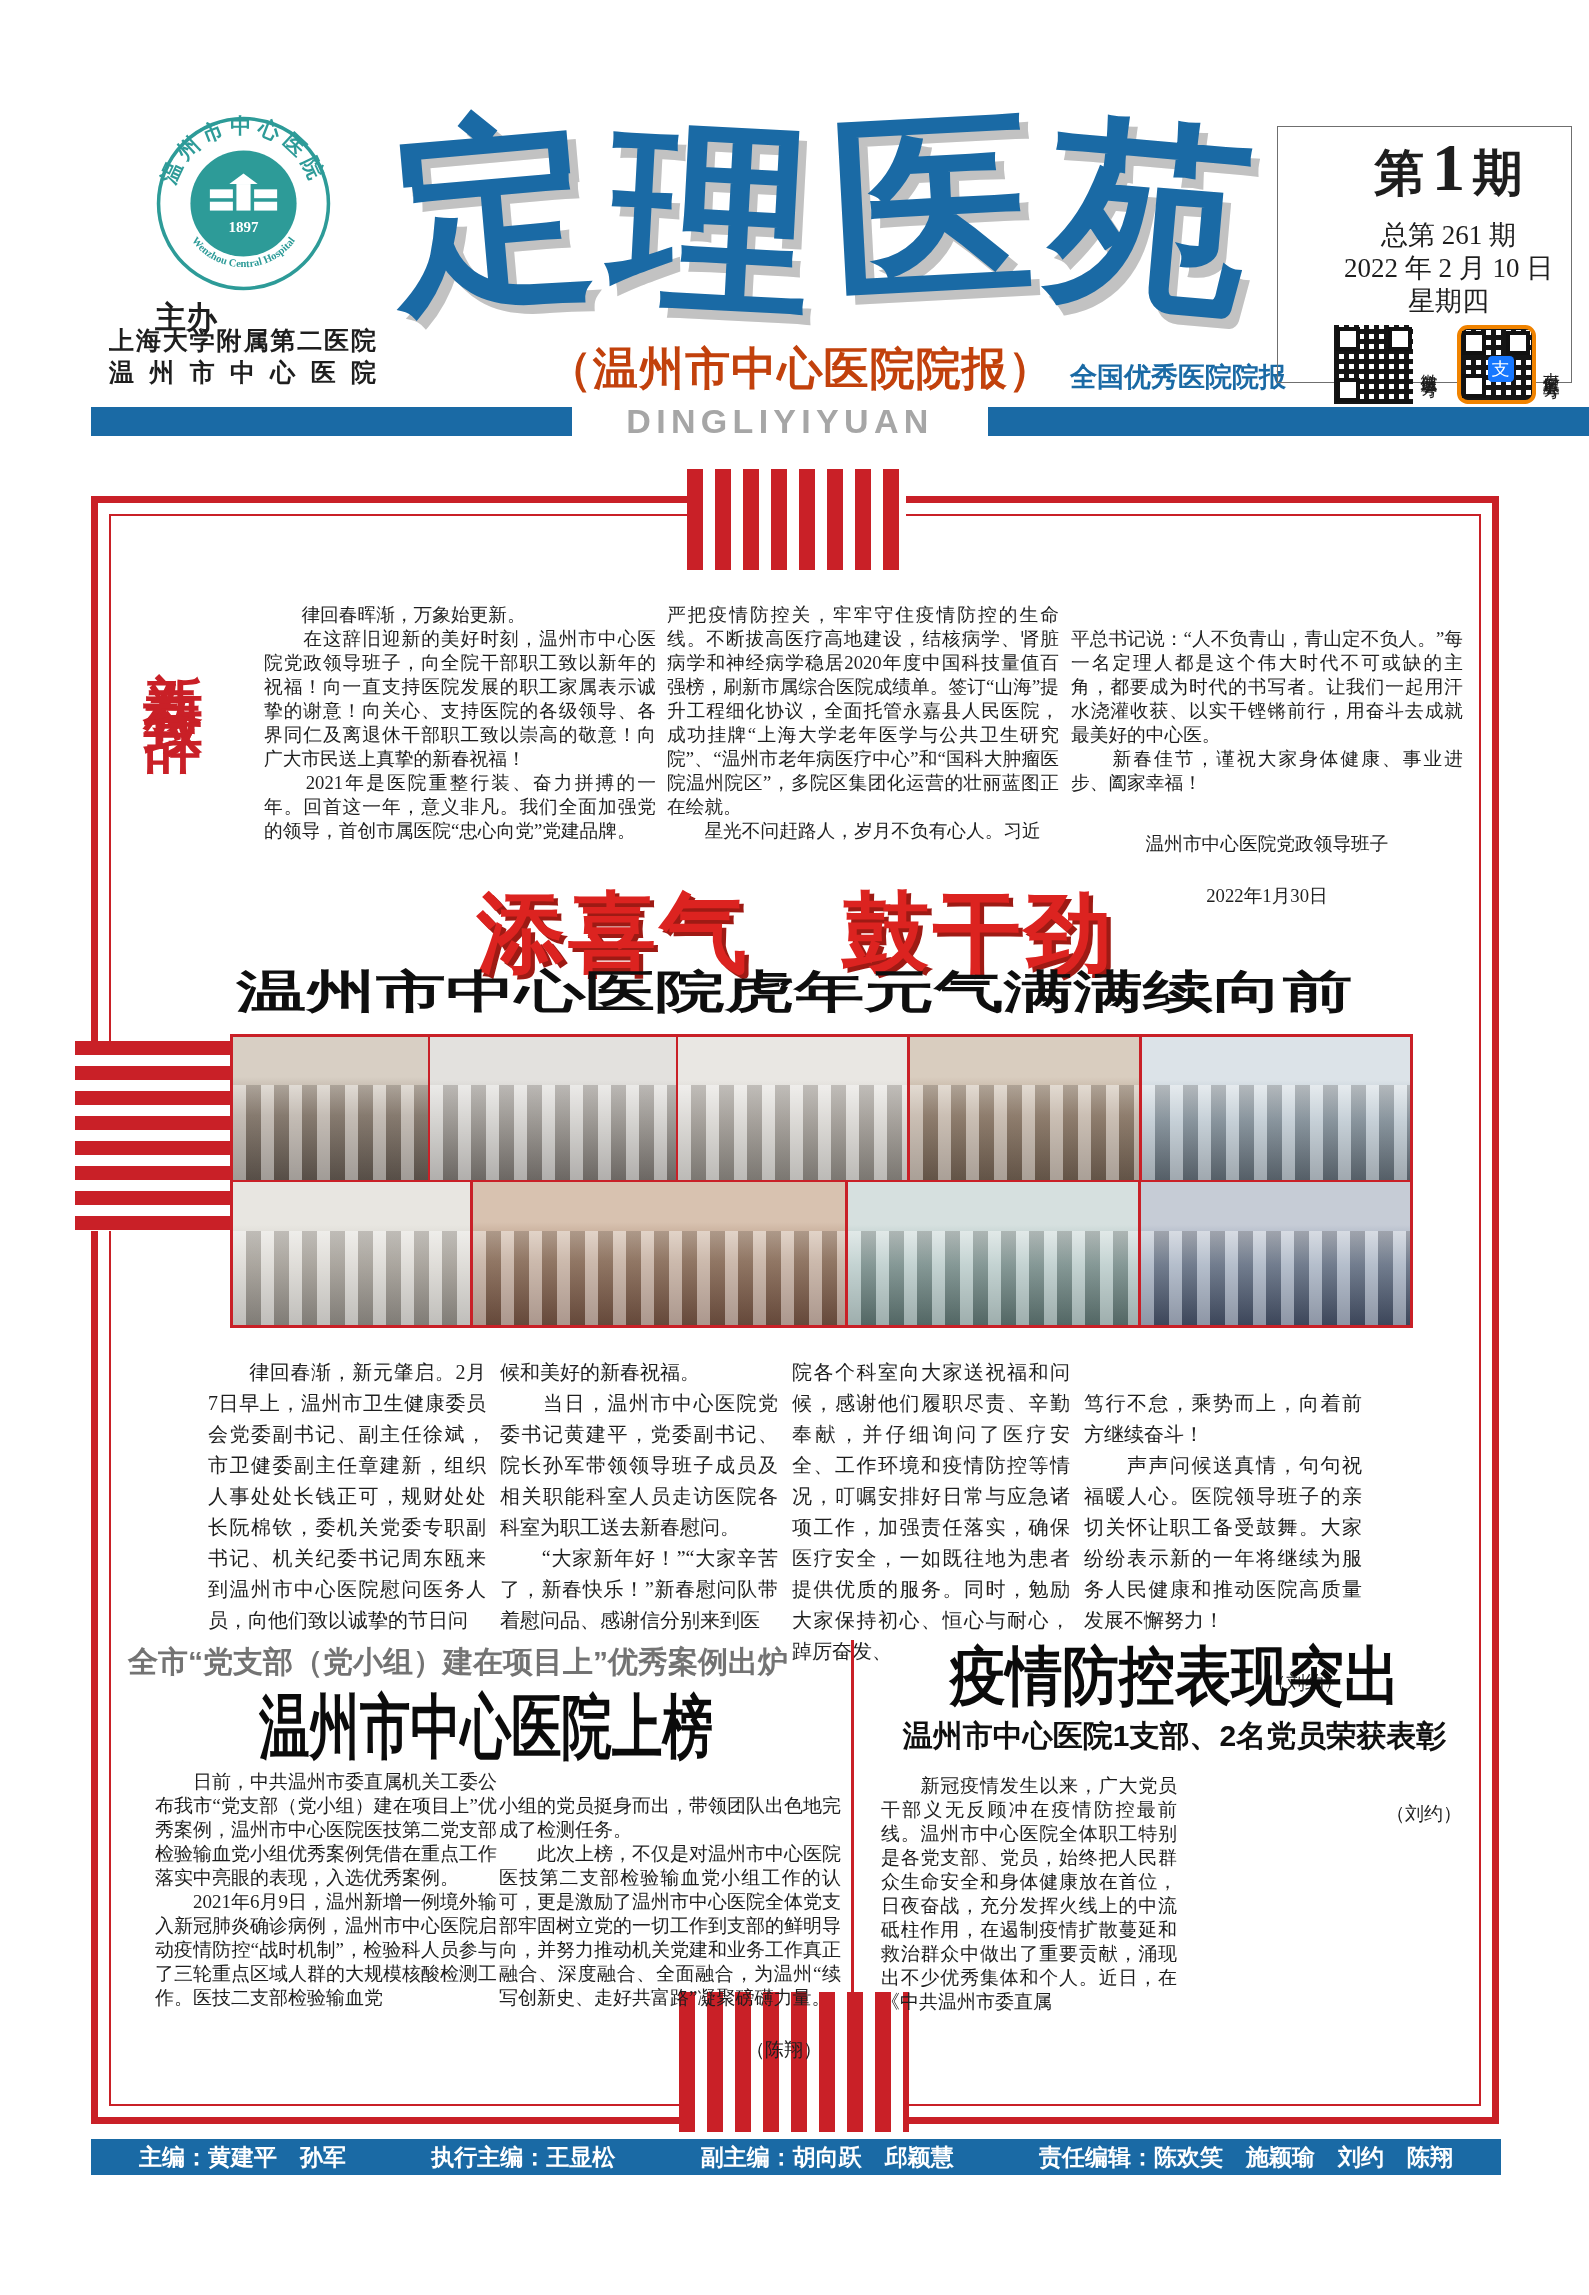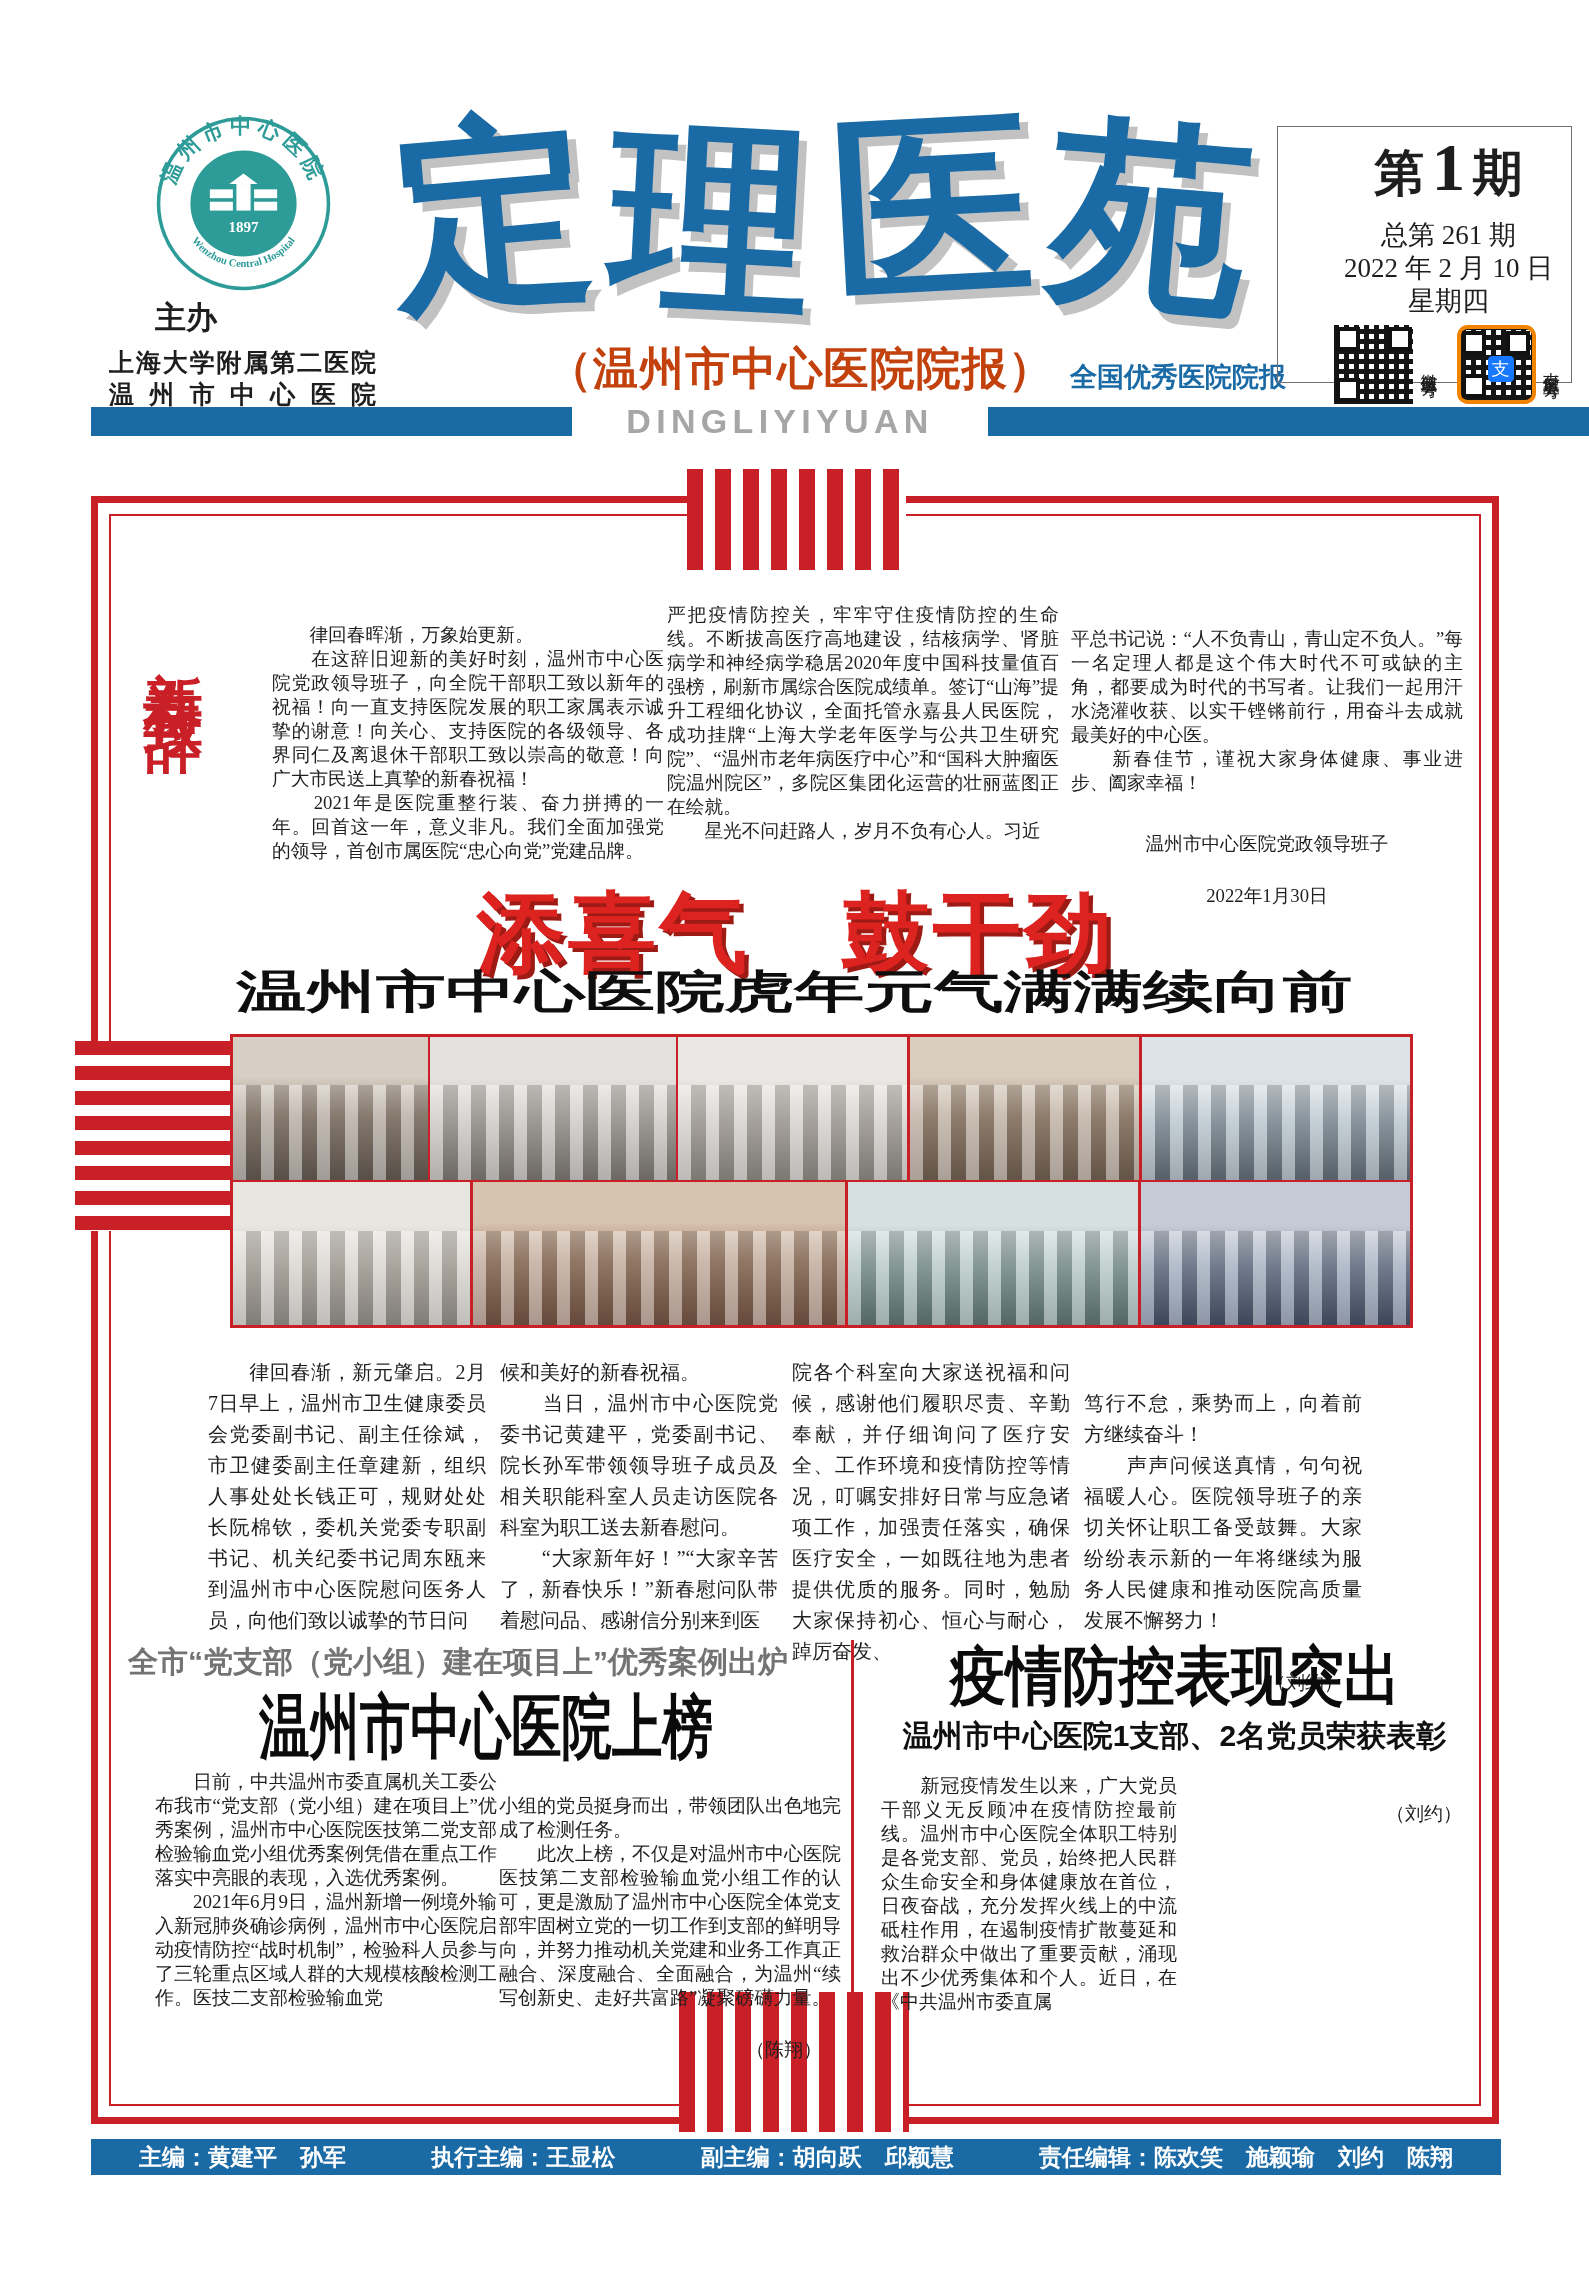--- a/index.html
+++ b/index.html
@@ -11,21 +11,21 @@
   }
   html,body{margin:0;padding:0;}
   body{width:1589px;height:2295px;position:relative;background:#fff;overflow:hidden;
        font-family:"Liberation Serif","DejaVu Serif",serif;color:var(--ink);}
   .abs{position:absolute;}
 
   
   .logo{left:155px;top:115px;width:177px;height:177px;}
   .sponsor-label{left:155px;top:297px;width:177px;text-align:left;font-size:31px;font-weight:700;
     font-family:"Liberation Sans","DejaVu Sans",sans-serif;}
-  .sponsor-orgs{left:109px;top:346px;width:267px;}
+  .sponsor-orgs{left:109px;top:324px;width:267px;}
   .org-line{font-size:25px;font-weight:700;line-height:32px;font-family:"Liberation Sans","DejaVu Sans",sans-serif;
     text-align:justify;text-align-last:justify;}
   .mast{left:392px;top:80px;width:860px;height:267px;display:flex;justify-content:space-between;align-items:flex-start;}
   .mc{font-size:200px;line-height:246px;font-weight:900;color:var(--blue);
       font-family:"DejaVu Serif","Liberation Serif",serif;text-shadow:8.5px 9.6px 0 #c2c2c2;display:inline-block;}
   .mc:nth-child(1){transform:rotate(-5deg) translateY(8.5px);}
   .mc:nth-child(2){transform:rotate(3deg) translateY(16px);}
   .mc:nth-child(3){transform:rotate(-3deg) translateY(4.3px);}
   .mc:nth-child(4){transform:rotate(5deg) translateY(14px);}
   .paren{left:459px;top:339px;width:683px;text-align:center;font-size:45px;font-weight:700;
@@ -67,21 +67,21 @@
   .stripes-left{left:75px;top:1041px;width:155px;height:190px;background-color:#fff;z-index:2;
     background-image:repeating-linear-gradient(180deg,var(--red) 0 14px,rgba(0,0,0,0) 14px 25px);}
   .z{z-index:3;}
 
   
   .v-title{left:132px;top:622px;writing-mode:vertical-rl;text-orientation:upright;font-size:60px;
     font-weight:900;color:var(--red);letter-spacing:14px;
     font-family:"Liberation Sans","DejaVu Sans",sans-serif;}
   .jt, .a1col, .a2col, .blcol, .brcol{white-space:pre-line;text-align:justify;text-justify:inter-ideograph;}
   .a1col{top:603px;width:392px;font-size:18.7px;line-height:24px;}
-  .a1col.c1{left:272px;margin-top:20px;} .a1col.c2{left:667px;} .a1col.c3{left:1071px;}
+  .a1col.c1{left:264px;} .a1col.c2{left:667px;} .a1col.c3{left:1071px;}
   .sig{text-align:center;white-space:normal;font-size:18.7px;line-height:26px;margin-top:11.7px;}
   .sig + .sig{margin-top:2.1px;}
 
   
   .headline{left:214px;top:874px;width:1164px;text-align:center;font-size:88px;font-weight:900;
     color:var(--red2);letter-spacing:3.2px;font-family:"Liberation Sans","DejaVu Sans",sans-serif;
     text-shadow:4.3px 3.7px 0 #9e1a14;white-space:nowrap;}
   .subhead{left:207px;top:962px;width:1175px;text-align:center;font-size:45px;font-weight:800;color:#0e0e0e;
     font-family:"Liberation Sans","DejaVu Sans",sans-serif;transform:scaleX(1.55);transform-origin:center;
     white-space:nowrap;}

